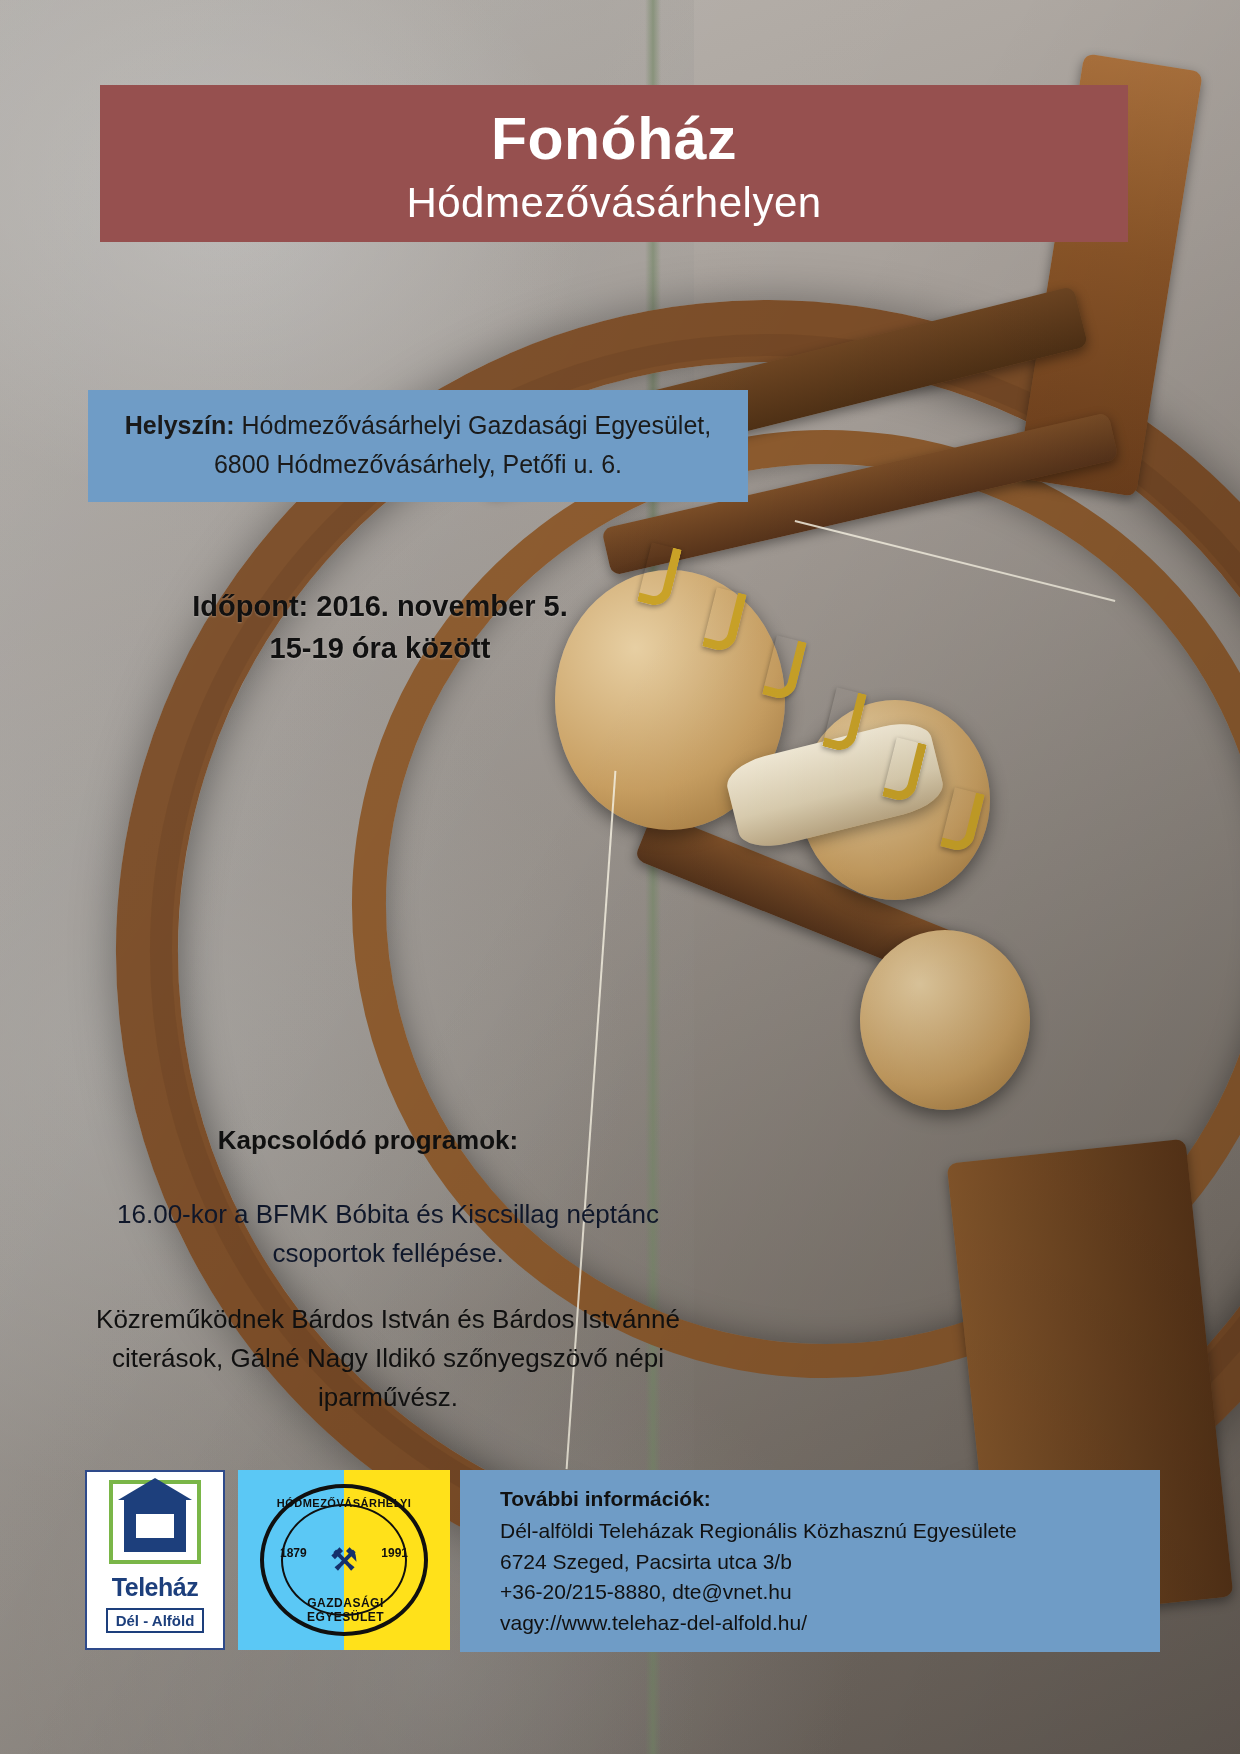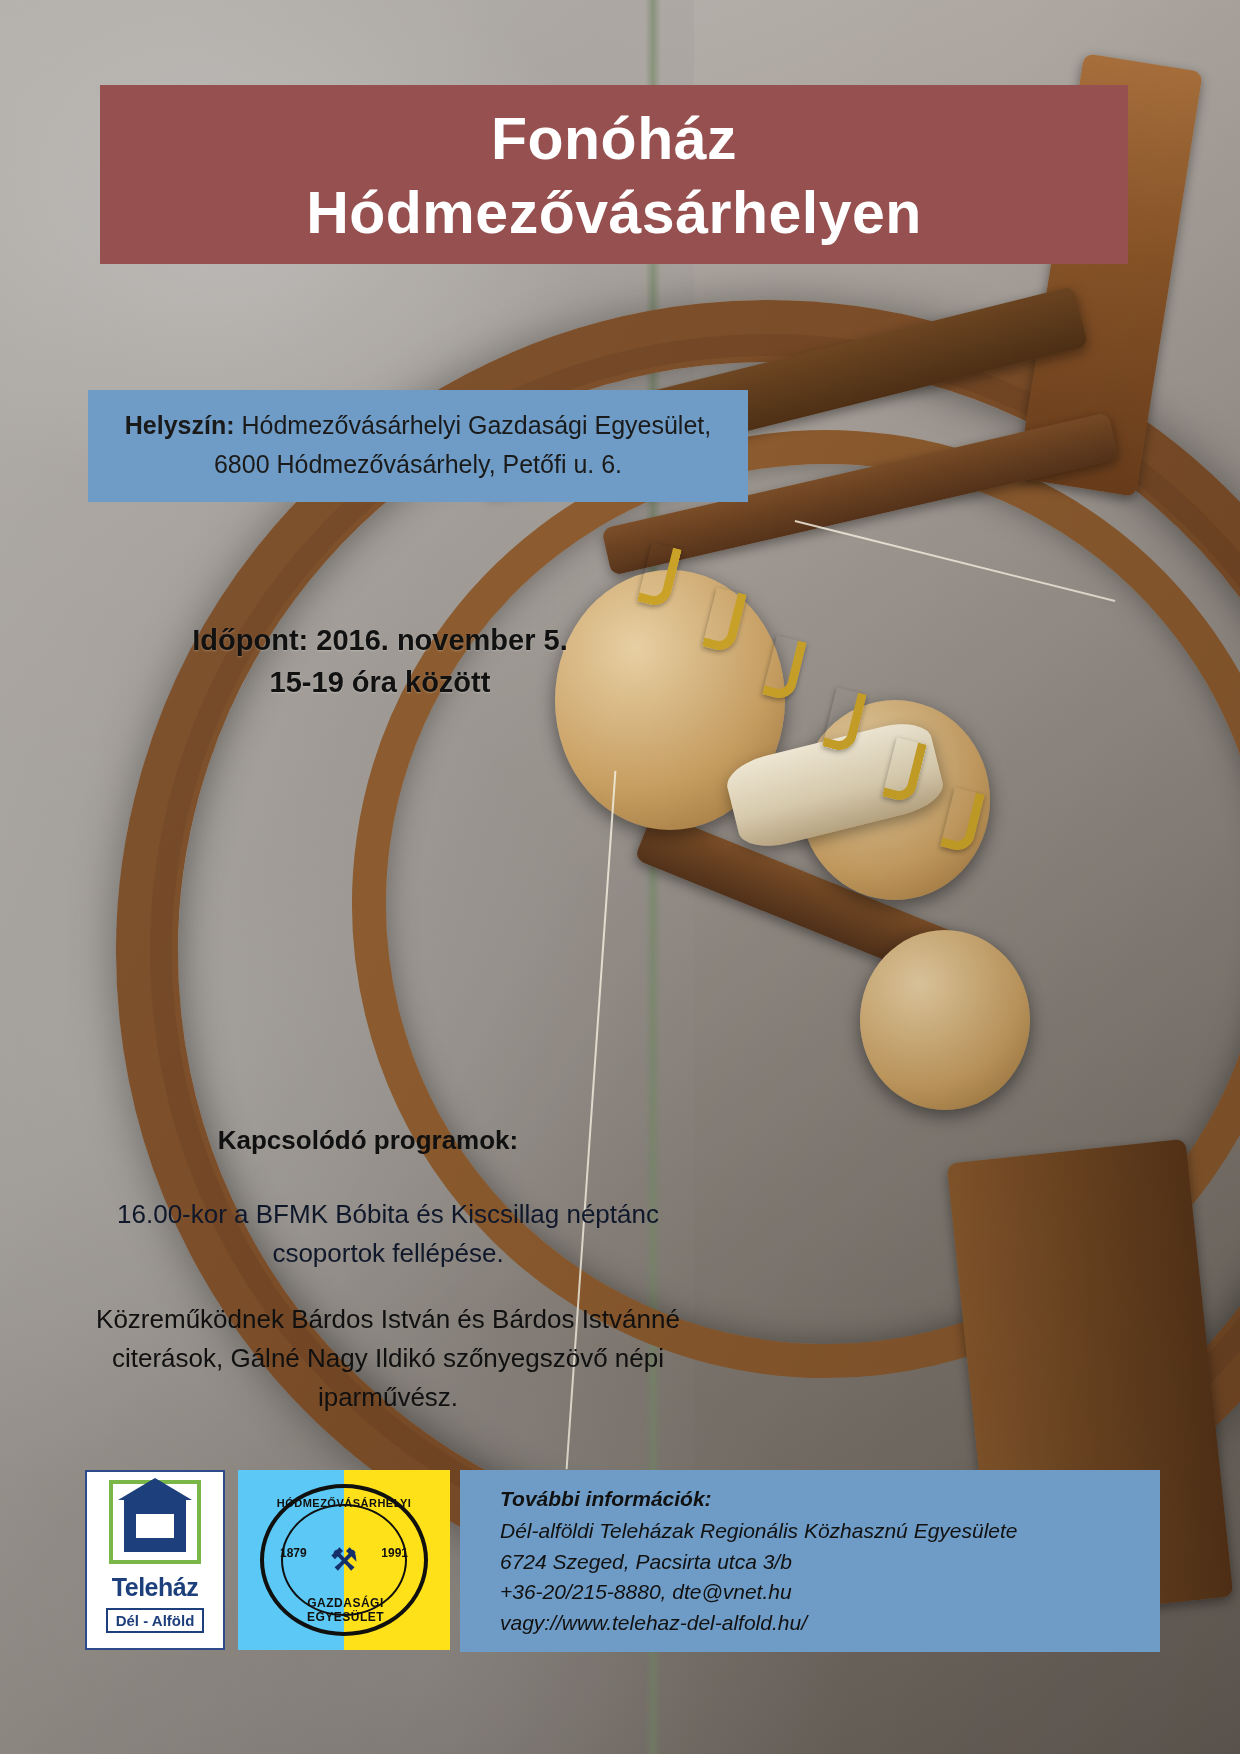--- a/index.html
+++ b/index.html
@@ -133,22 +133,22 @@
     text-align: center;
     color: #ffffff;
   }
   .title-line1 {
     font-size: 59px;
     font-weight: bold;
     line-height: 1.25;
     letter-spacing: 0.5px;
   }
   .title-line2 {
-    font-size: 59px;
-    font-weight: bold;
+    font-size: 42px;
+    font-weight: normal;
     line-height: 1.25;
     letter-spacing: 0.5px;
   }
 
   .venue-box {
     position: absolute;
     left: 88px; top: 390px;
     width: 660px;
     background: #6f9cc6;
     color: #1a1a1a;
@@ -163,21 +163,20 @@
   .date-block {
     position: absolute;
     left: 70px; top: 585px;
     width: 620px;
     text-align: center;
     color: #111111;
     font-weight: bold;
     font-size: 29px;
     line-height: 1.45;
     text-shadow: 0 1px 2px rgba(255,255,255,0.25);
-    margin-top: 34px;
   }
 
   .body-block {
     position: absolute;
     left: 58px; top: 735px;
     width: 620px;
     text-align: center;
     color: #101010;
     font-size: 26px;
     line-height: 1.52;
@@ -348,21 +347,20 @@
   .info-box {
     position: absolute;
     left: 460px; top: 1470px;
     width: 700px;
     background: #6f9cc6;
     color: #111111;
     font-size: 21px;
     line-height: 1.45;
     padding: 14px 0 14px 40px;
     box-sizing: border-box;
-    font-style: italic;
   }
   .info-box .info-title {
     font-weight: bold;
     margin-bottom: 2px;
   }
 </style>
 </head>
 <body>
 
 <div class="poster">

